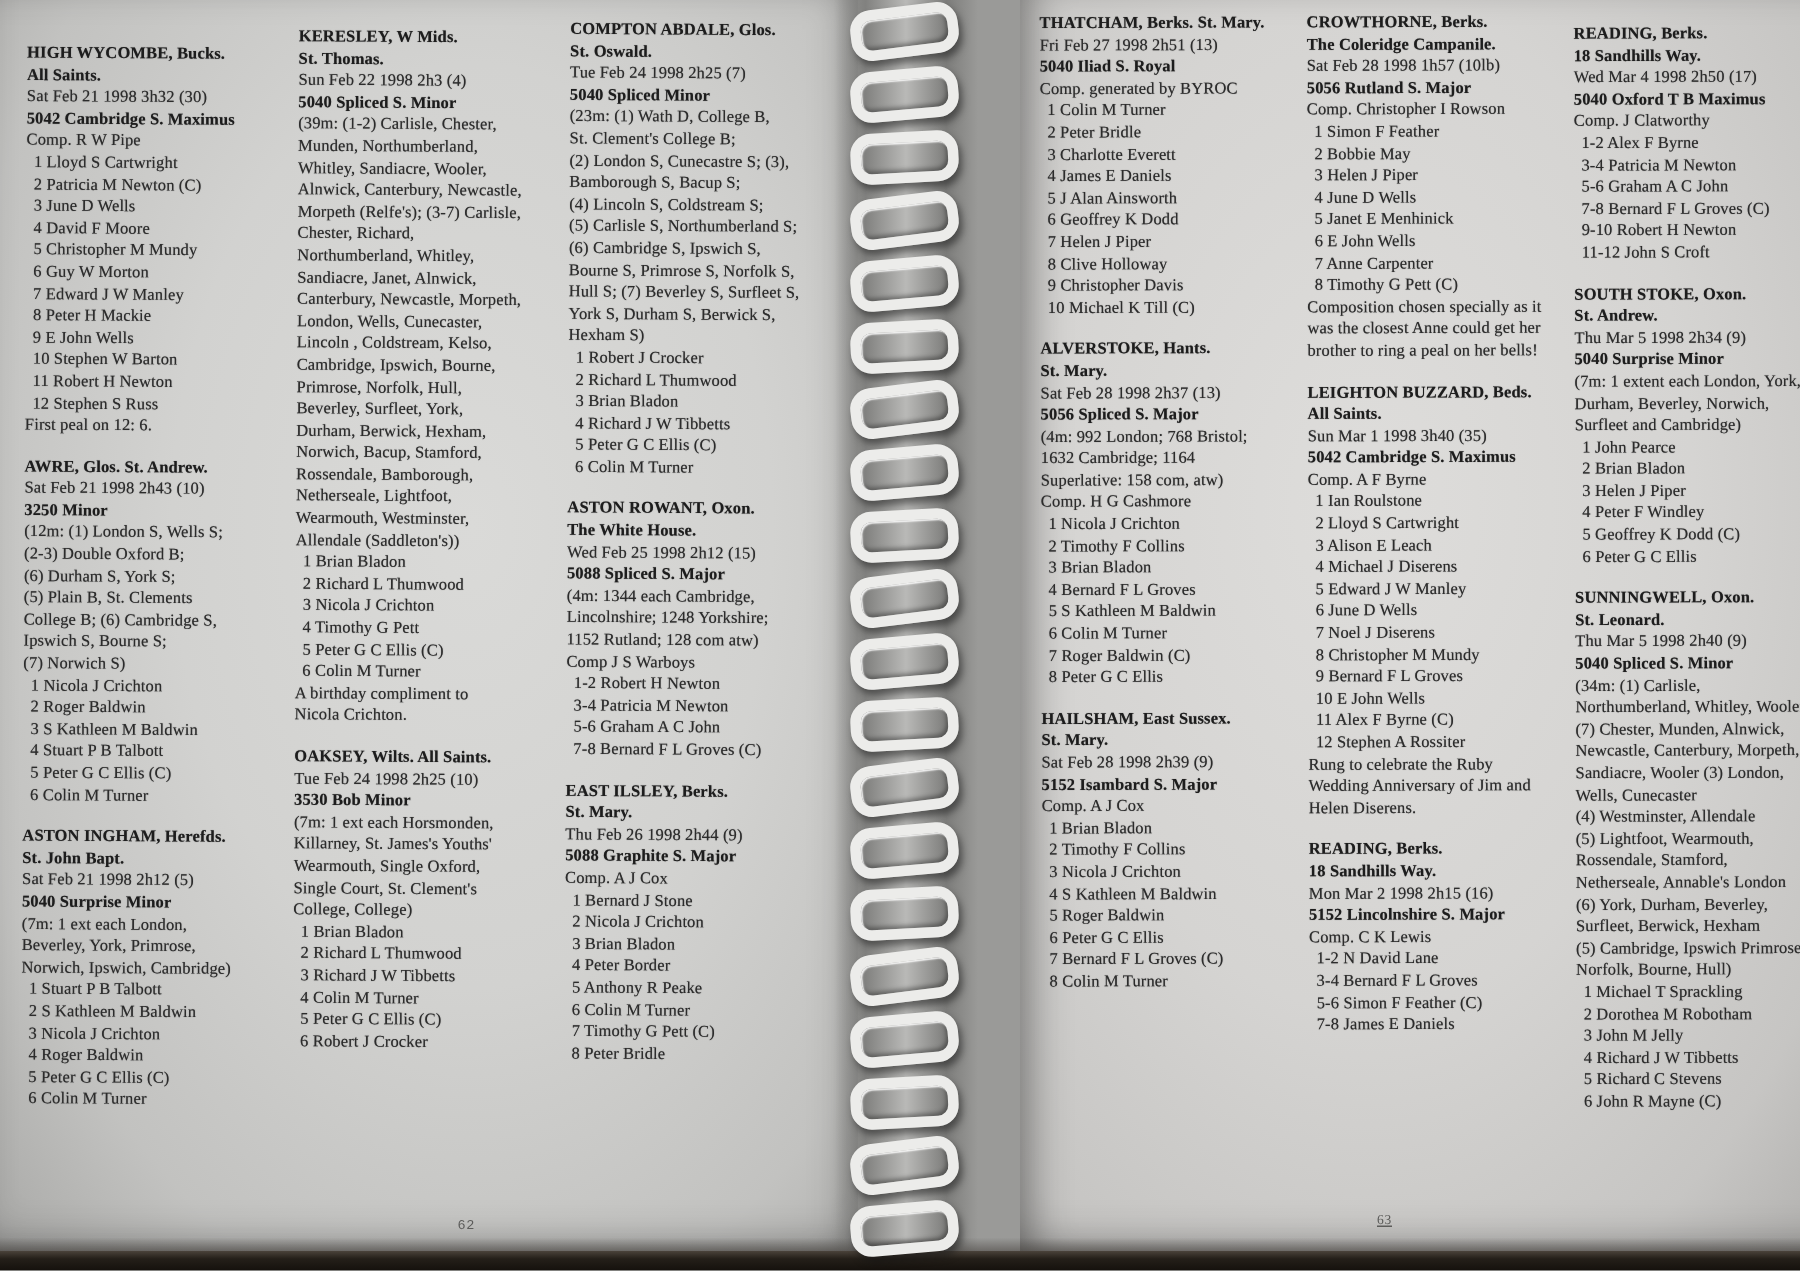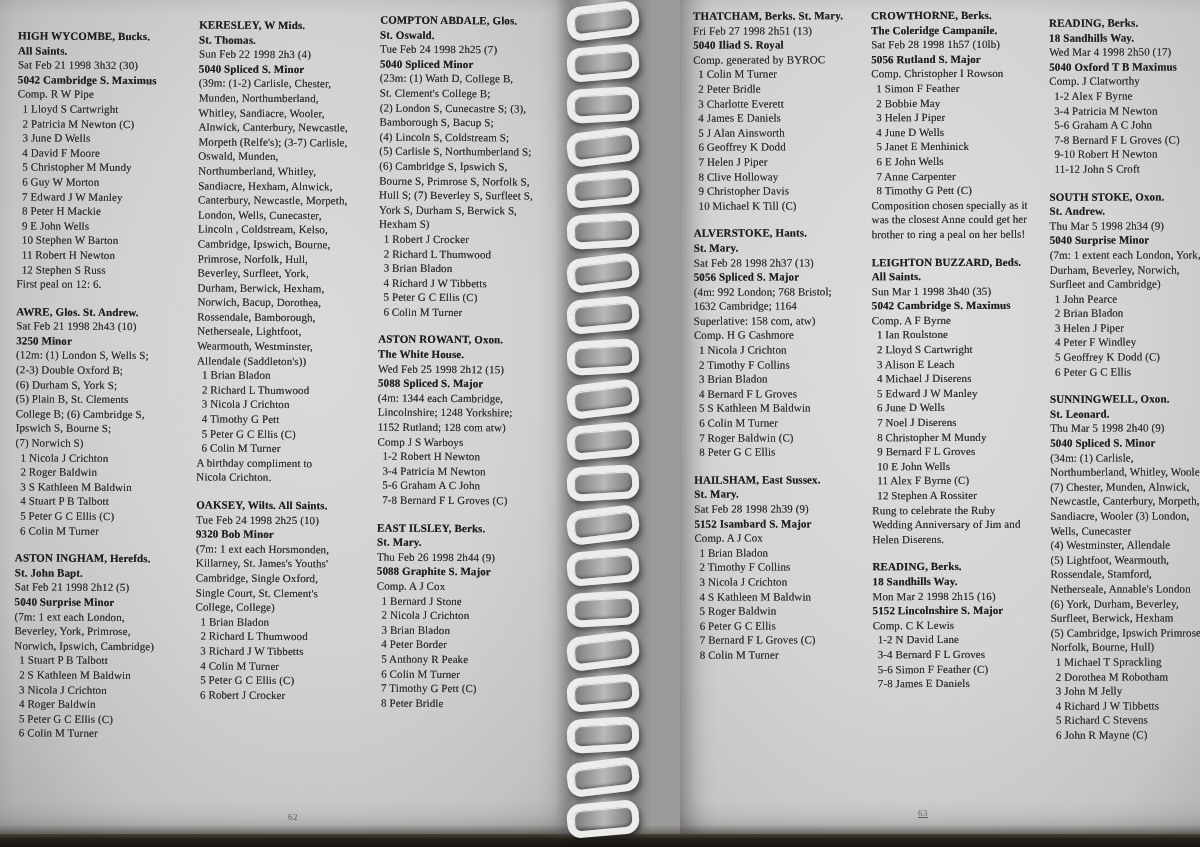--- a/index.html
+++ b/index.html
@@ -30,21 +30,21 @@
     background:linear-gradient(90deg,rgba(130,130,128,0) 0%,rgba(125,125,123,.85) 22%,#b9b9b7 50%,rgba(120,120,118,.85) 78%,rgba(130,130,128,0) 100%);}
   .ring{position:absolute;left:567px;width:58px;height:20px;border:7px solid #ececea;
     border-radius:14px;background:transparent;
     box-shadow:2px 4px 5px rgba(20,20,20,.5), inset 1px 1px 1px rgba(255,255,255,.9), inset -1px -2px 3px rgba(0,0,0,.35);}
   
   #desk-edge{position:absolute;left:0;bottom:0;width:1200px;height:13px;
     background:linear-gradient(#4a423a 0%,#241f19 40%,#15110d 100%);}
   #page-shadow-bottom{position:absolute;left:0;bottom:13px;width:1200px;height:9px;
     background:linear-gradient(rgba(90,86,82,0),rgba(70,66,62,.55));}
   .page-number{position:absolute;font-size:9px;color:#5c5c5a;letter-spacing:.5px;}
-  #page-number-left{left:288px;top:812px;}
+  #page-number-left{left:305px;top:812px;font-family:Liberation Mono, monospace;}
   #page-number-right{left:918px;top:808px;text-decoration:underline;}
 </style>
 </head>
 <body>
 
 <div id="photo">
   <div id="page-left" class="page">
     <div class="columns">
         <div class="column">
           <div class="entry">
@@ -105,51 +105,51 @@
           <div class="entry">
             <div class="line bold">KERESLEY, W Mids.</div>
             <div class="line bold">St. Thomas.</div>
             <div class="line plain">Sun Feb 22 1998 2h3 (4)</div>
             <div class="line bold">5040 Spliced S. Minor</div>
             <div class="line plain">(39m: (1-2) Carlisle, Chester,</div>
             <div class="line plain">Munden, Northumberland,</div>
             <div class="line plain">Whitley, Sandiacre, Wooler,</div>
             <div class="line plain">Alnwick, Canterbury, Newcastle,</div>
             <div class="line plain">Morpeth (Relfe's); (3-7) Carlisle,</div>
-            <div class="line plain">Oswald, Munden,</div>
+            <div class="line plain">Chester, Richard,</div>
             <div class="line plain">Northumberland, Whitley,</div>
-            <div class="line plain">Sandiacre, Hexham, Alnwick,</div>
+            <div class="line plain">Sandiacre, Janet, Alnwick,</div>
             <div class="line plain">Canterbury, Newcastle, Morpeth,</div>
             <div class="line plain">London, Wells, Cunecaster,</div>
             <div class="line plain">Lincoln , Coldstream, Kelso,</div>
             <div class="line plain">Cambridge, Ipswich, Bourne,</div>
             <div class="line plain">Primrose, Norfolk, Hull,</div>
             <div class="line plain">Beverley, Surfleet, York,</div>
             <div class="line plain">Durham, Berwick, Hexham,</div>
-            <div class="line plain">Norwich, Bacup, Dorothea,</div>
+            <div class="line plain">Norwich, Bacup, Stamford,</div>
             <div class="line plain">Rossendale, Bamborough,</div>
             <div class="line plain">Netherseale, Lightfoot,</div>
             <div class="line plain">Wearmouth, Westminster,</div>
             <div class="line plain">Allendale (Saddleton's))</div>
             <div class="line ringer">1 Brian Bladon</div>
             <div class="line ringer">2 Richard L Thumwood</div>
             <div class="line ringer">3 Nicola J Crichton</div>
             <div class="line ringer">4 Timothy G Pett</div>
             <div class="line ringer">5 Peter G C Ellis (C)</div>
             <div class="line ringer">6 Colin M Turner</div>
             <div class="line plain">A birthday compliment to</div>
             <div class="line plain">Nicola Crichton.</div>
           </div>
           <div class="entry">
             <div class="line bold">OAKSEY, Wilts. All Saints.</div>
             <div class="line plain">Tue Feb 24 1998 2h25 (10)</div>
-            <div class="line bold">9320 Bob Minor</div>
+            <div class="line bold">3530 Bob Minor</div>
             <div class="line plain">(7m: 1 ext each Horsmonden,</div>
             <div class="line plain">Killarney, St. James's Youths'</div>
-            <div class="line plain">Cambridge, Single Oxford,</div>
+            <div class="line plain">Wearmouth, Single Oxford,</div>
             <div class="line plain">Single Court, St. Clement's</div>
             <div class="line plain">College, College)</div>
             <div class="line ringer">1 Brian Bladon</div>
             <div class="line ringer">2 Richard L Thumwood</div>
             <div class="line ringer">3 Richard J W Tibbetts</div>
             <div class="line ringer">4 Colin M Turner</div>
             <div class="line ringer">5 Peter G C Ellis (C)</div>
             <div class="line ringer">6 Robert J Crocker</div>
           </div>
         </div>

